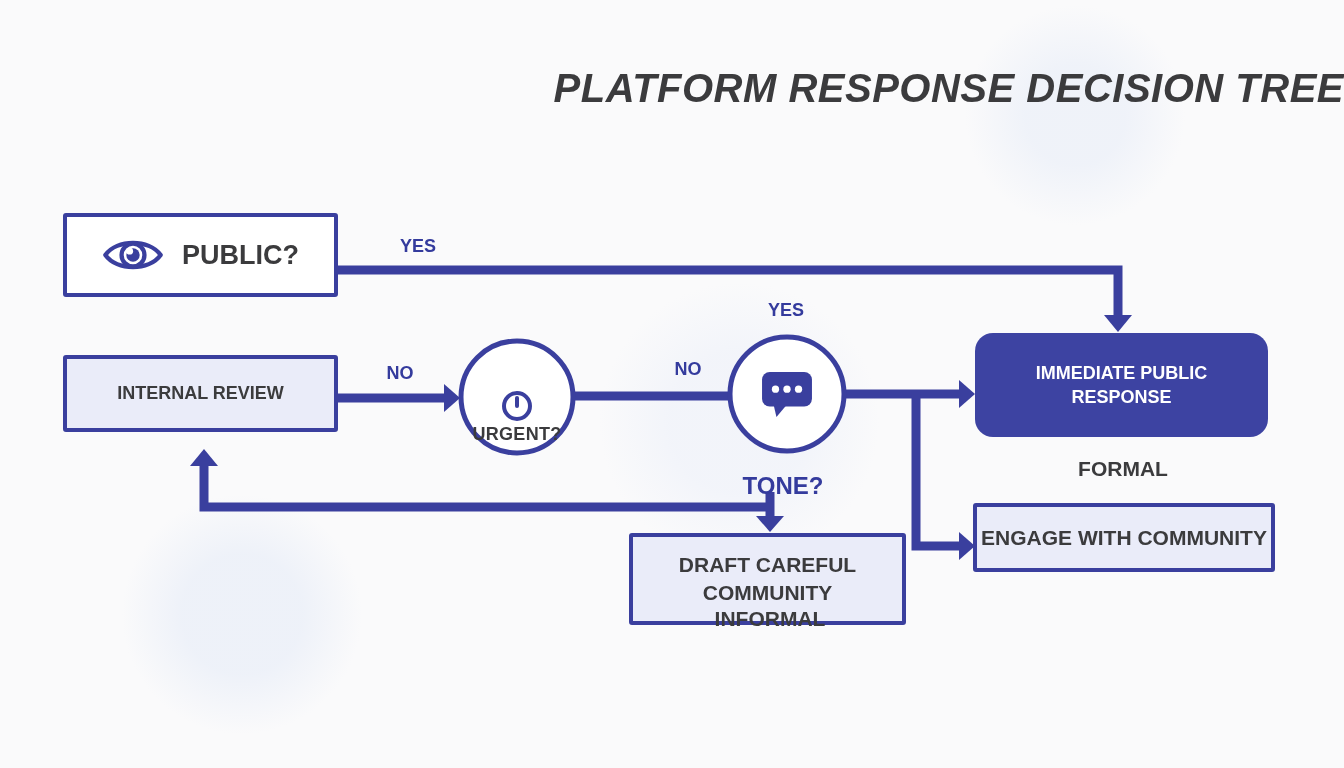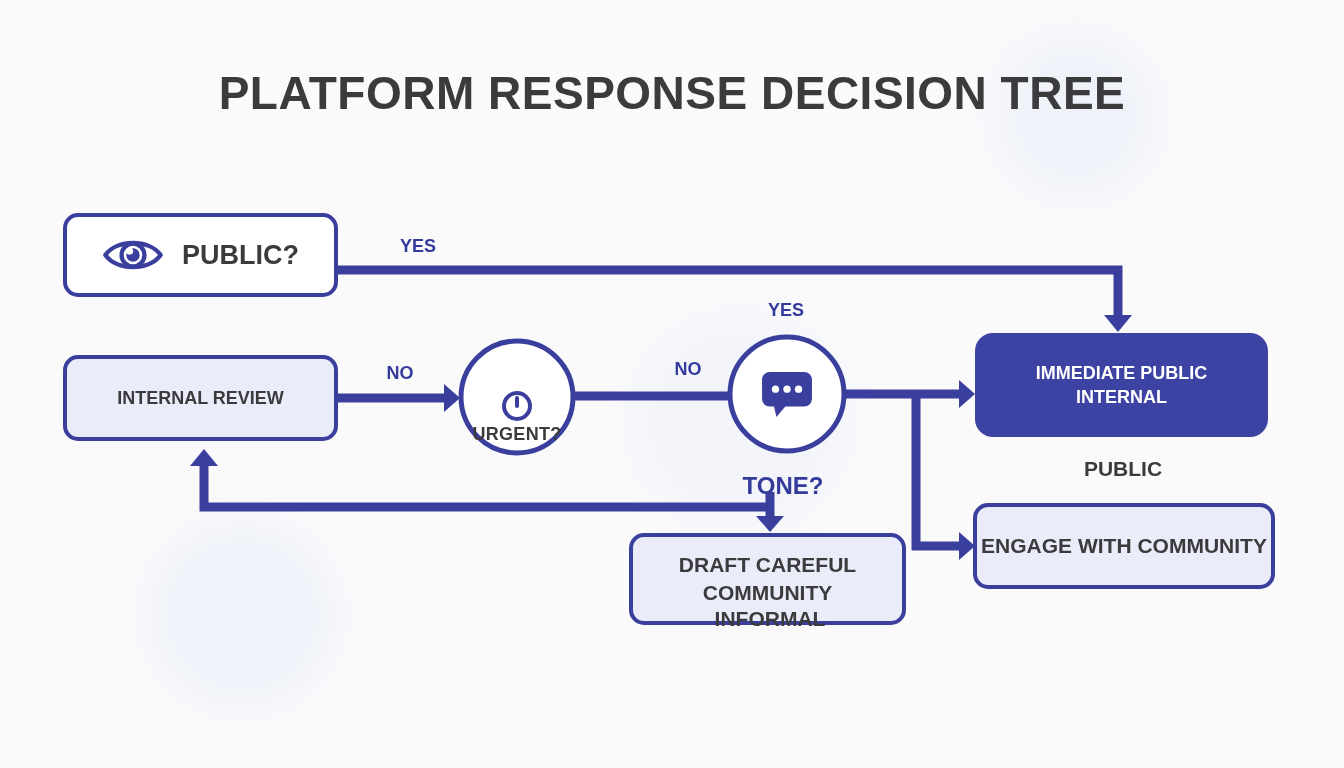--- a/index.html
+++ b/index.html
@@ -13,33 +13,34 @@
     margin:0 auto;
     background:
       radial-gradient(circle at 18% 80%, rgba(223,231,246,.45) 0 60px, rgba(223,231,246,0) 120px),
       radial-gradient(circle at 80% 15%, rgba(223,231,246,.4) 0 50px, rgba(223,231,246,0) 110px),
       radial-gradient(circle at 55% 55%, rgba(228,234,248,.35) 0 70px, rgba(228,234,248,0) 140px),
       #fafafb;
     overflow:hidden;
   }
   .title{
     position:absolute;left:0;right:0;top:66px;
-    text-align:center;
-    font-size:46px;font-weight:700;letter-spacing:.5px;
+    text-align:right;
+    font-size:40px;font-weight:700;letter-spacing:.5px;
     color:#3b3b3d;
+    font-style:italic;
   }
   svg.connectors{position:absolute;left:0;top:0;z-index:1;}
   .conn{stroke:#3a3f9e;stroke-width:9;fill:none;}
   .conn-head{fill:#3a3f9e;stroke:none;}
   .node-circle{fill:#ffffff;stroke:#3a3f9e;stroke-width:5;}
 
   .box{
     position:absolute;z-index:2;
     box-sizing:border-box;
-    border:4px solid #3a3f9e;border-radius:15px;
+    border:4px solid #3a3f9e;border-radius:3px;
     display:flex;align-items:center;justify-content:center;
     text-align:center;
     color:#3b3b3d;font-weight:700;
   }
   .box.white{background:#ffffff;}
   .box.light{background:#eaecf9;}
   .box.dark{
     background:#3d43a2;border:none;border-radius:18px;
     color:#ffffff;
   }
@@ -102,21 +103,21 @@
   <div class="box white fs27" style="left:63px;top:213px;width:275px;height:84px;gap:18px;">
     <svg class="icon" width="62" height="42" viewBox="0 0 64 44">
       <path d="M3,22 C15,5 49,5 61,22 C49,39 15,39 3,22 Z" fill="none" stroke="#3a3f9e" stroke-width="4.5" stroke-linejoin="round"></path>
       <circle cx="32" cy="22" r="12" fill="none" stroke="#3a3f9e" stroke-width="4.5"></circle>
       <circle cx="32" cy="22" r="7" fill="#3a3f9e"></circle>
       <circle cx="28.5" cy="18" r="3.6" fill="#ffffff"></circle>
     </svg>
     <span>PUBLIC?</span>
   </div>
 
-  <div class="box light fs22" style="left:63px;top:355px;width:275px;height:86px;">
+  <div class="box light fs22" style="left:63px;top:355px;width:275px;height:77px;">
     <span>INTERNAL REVIEW</span>
   </div>
 
   <div class="circle-content fs18" style="left:461px;top:362px;width:112px;height:110px;gap:2px;">
     <svg class="icon" width="32" height="32" viewBox="0 0 32 32">
       <circle cx="16" cy="16" r="13" fill="none" stroke="#3a3f9e" stroke-width="4"></circle>
       <line x1="16" y1="16" x2="16" y2="8" stroke="#3a3f9e" stroke-width="4" stroke-linecap="round"></line>
     </svg>
     <span>URGENT?</span>
   </div>
@@ -127,36 +128,36 @@
       <circle cx="16" cy="20" r="3.8" fill="#ffffff"></circle>
       <circle cx="28" cy="20" r="3.8" fill="#ffffff"></circle>
       <circle cx="40" cy="20" r="3.8" fill="#ffffff"></circle>
       <polygon points="14,36 28,36 17,49" fill="#3a3f9e"></polygon>
     </svg>
   </div>
 
   <div class="box dark fs22" style="left:975px;top:333px;width:293px;height:104px;">
     <div class="stack">
       <div>IMMEDIATE PUBLIC</div>
-      <div>INTERNAL</div>
+      <div>RESPONSE</div>
     </div>
   </div>
 
-  <div class="box light fs21" style="left:973px;top:503px;width:302px;height:86px;align-items:center;">
+  <div class="box light fs21" style="left:973px;top:503px;width:302px;height:69px;align-items:center;">
     <span>ENGAGE WITH COMMUNITY</span>
   </div>
 
   <div class="box light fs21" style="left:629px;top:533px;width:277px;height:92px;">
     <div class="stack">
       <div>DRAFT CAREFUL</div>
       <div>COMMUNITY</div>
     </div>
   </div>
 
   <div class="edge-label indigo fs22" style="left:418px;top:236px;">YES</div>
   <div class="edge-label indigo fs22" style="left:400px;top:363px;">NO</div>
   <div class="edge-label indigo fs22" style="left:688px;top:359px;">NO</div>
   <div class="edge-label indigo fs22" style="left:786px;top:300px;">YES</div>
   <div class="edge-label indigo fs24" style="left:783px;top:472px;">TONE?</div>
-  <div class="edge-label dark fs21" style="left:1123px;top:457px;">PUBLIC</div>
+  <div class="edge-label dark fs21" style="left:1123px;top:457px;">FORMAL</div>
   <div class="edge-label dark fs21" style="left:770px;top:607px;">INFORMAL</div>
 
 </div>
 
 </body></html>

